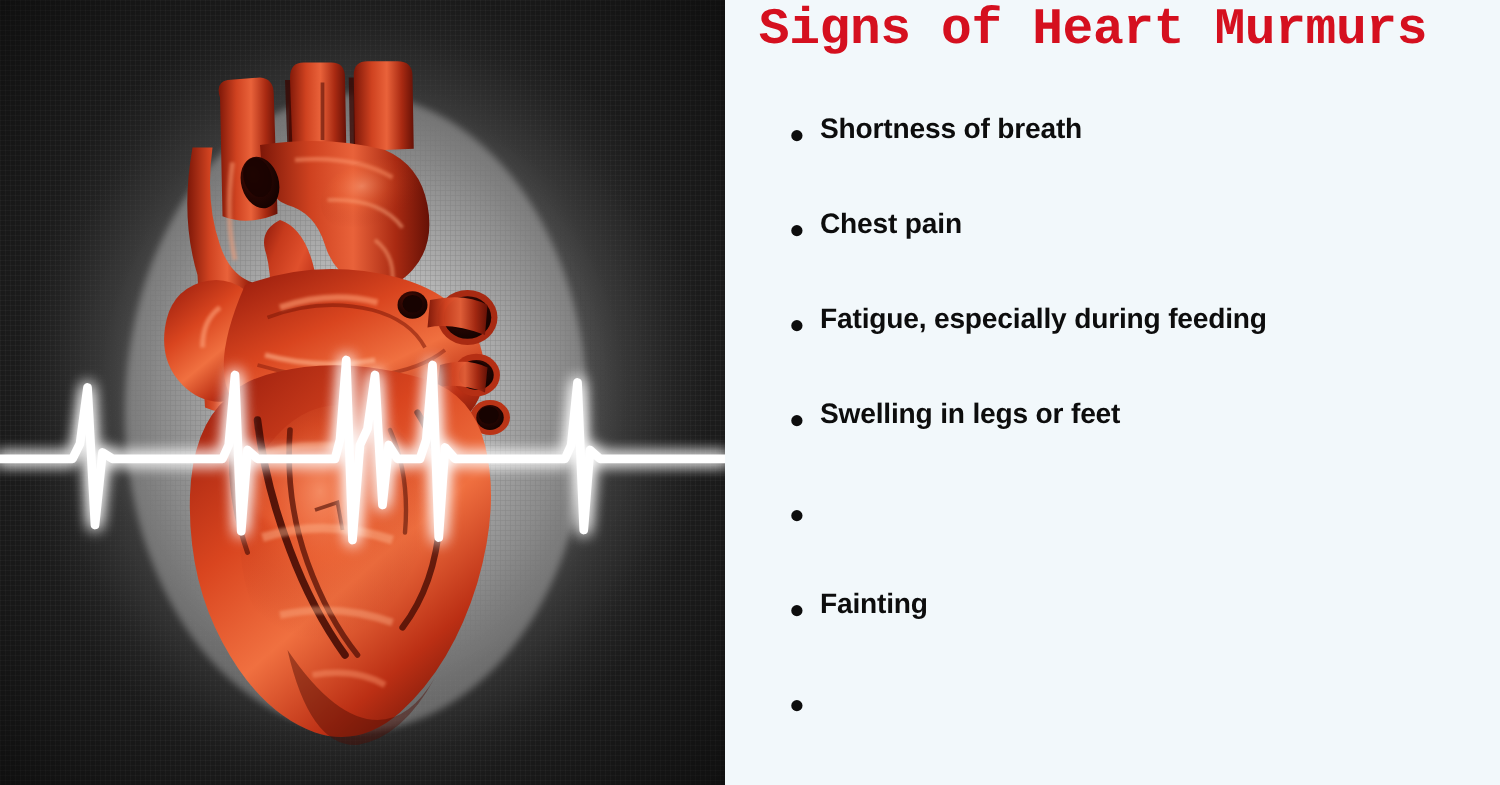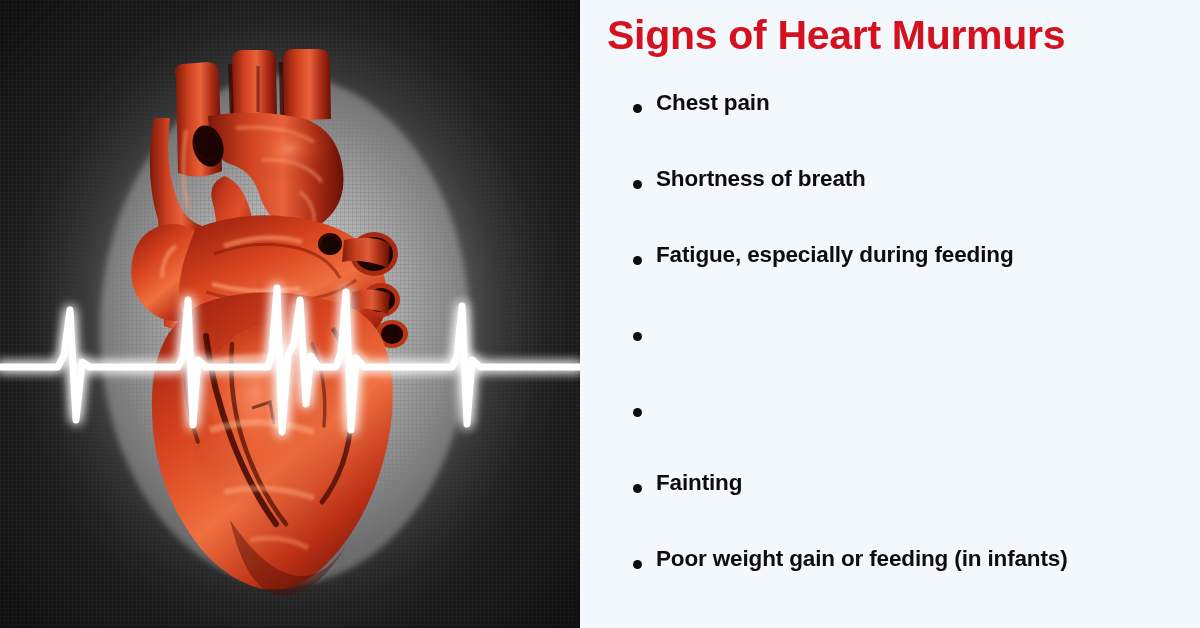--- a/index.html
+++ b/index.html
@@ -96,23 +96,23 @@
     flex: 1 1 auto;
     height: 628px;
     background: #f2f8fb;
     padding: 0;
     box-sizing: border-box;
   }
 
   .title {
     position: absolute;
     left: 27px;
-    top: 12px;
+    top: 1px;
     margin: 0;
-    font-family: Liberation Sans, sans-serif;
+    font-family: Liberation Mono, monospace;
     font-size: 41px;
     font-weight: 700;
     letter-spacing: -0.3px;
     color: #d5101f;
     white-space: nowrap;
   }
 
   .symptom-list {
     position: absolute;
     left: 42px;
@@ -361,40 +361,40 @@
     <div class="bg-vignette"></div>
   </div>
 
   <div class="text-panel">
 
     <h1 class="title">Signs of Heart Murmurs</h1>
 
     <ul class="symptom-list">
       <li class="symptom-item">
         <span class="bullet-dot"></span>
+        <span class="symptom-text">Shortness of breath</span>
+      </li>
+      <li class="symptom-item">
+        <span class="bullet-dot"></span>
         <span class="symptom-text">Chest pain</span>
       </li>
       <li class="symptom-item">
         <span class="bullet-dot"></span>
-        <span class="symptom-text">Shortness of breath</span>
-      </li>
-      <li class="symptom-item">
-        <span class="bullet-dot"></span>
         <span class="symptom-text">Fatigue, especially during feeding</span>
       </li>
       <li class="symptom-item">
         <span class="bullet-dot"></span>
+        <span class="symptom-text">Swelling in legs or feet</span>
       </li>
       <li class="symptom-item">
         <span class="bullet-dot"></span>
       </li>
       <li class="symptom-item">
         <span class="bullet-dot"></span>
         <span class="symptom-text">Fainting</span>
       </li>
       <li class="symptom-item">
         <span class="bullet-dot"></span>
-        <span class="symptom-text">Poor weight gain or feeding (in infants)</span>
       </li>
     </ul>
 
   </div>
 </div>
 
 </body></html>

